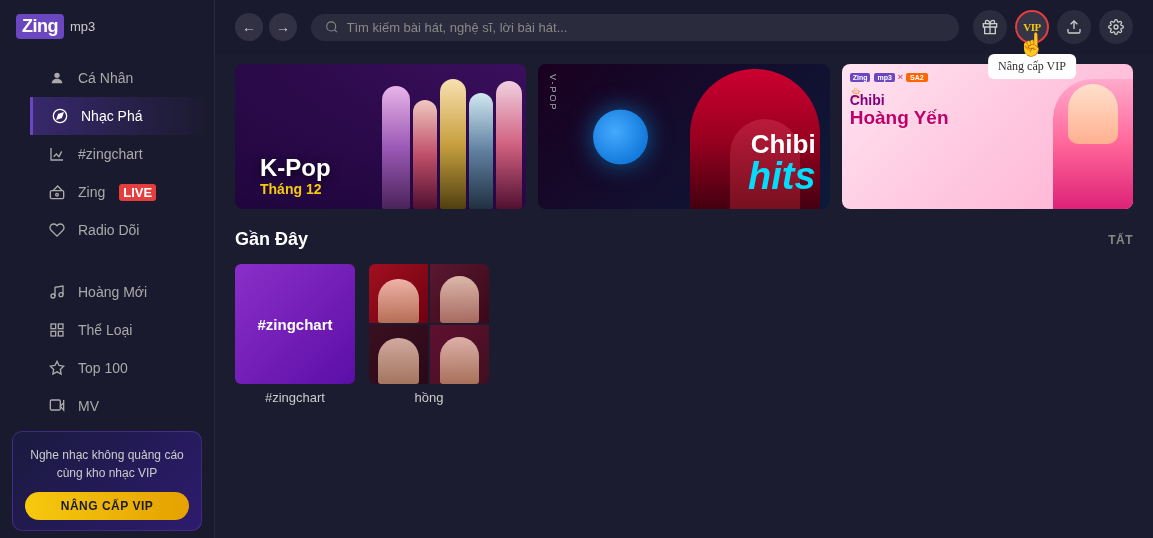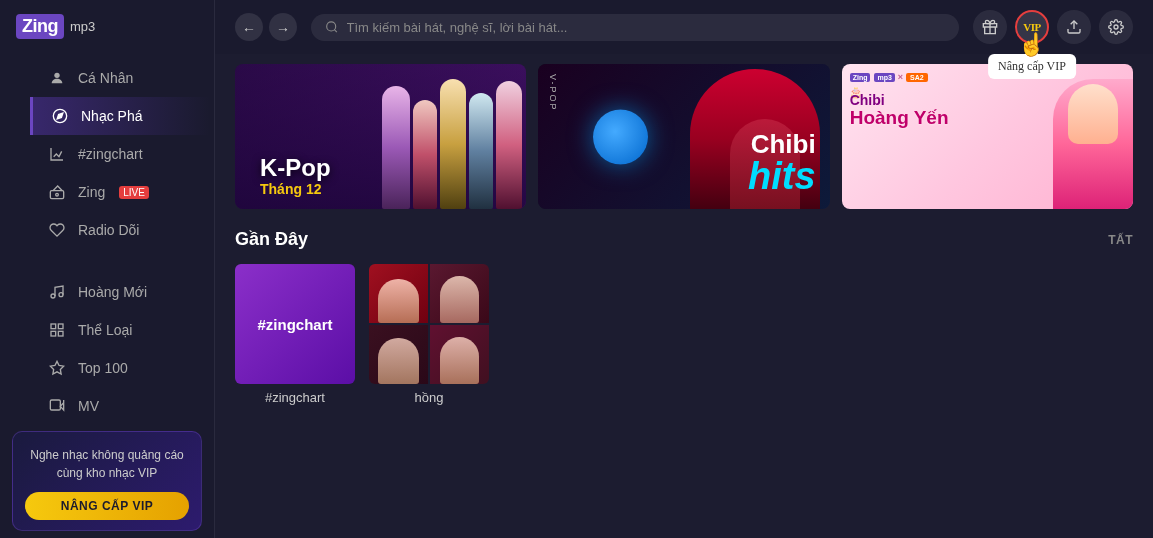--- a/index.html
+++ b/index.html
@@ -75,22 +75,22 @@
       height: 18px;
       display: flex;
       align-items: center;
       justify-content: center;
       font-size: 16px;
     }
 
     .badge-live {
       background: #e53e3e;
       color: #fff;
-      font-size: 10px;
-      font-weight: 400;
+      font-size: 13px;
+      font-weight: 700;
       padding: 1px 4px;
       border-radius: 3px;
       margin-left: 2px;
     }
 
     .divider {
       height: 1px;
       background: rgba(255,255,255,0.07);
       margin: 6px 18px;
     }

